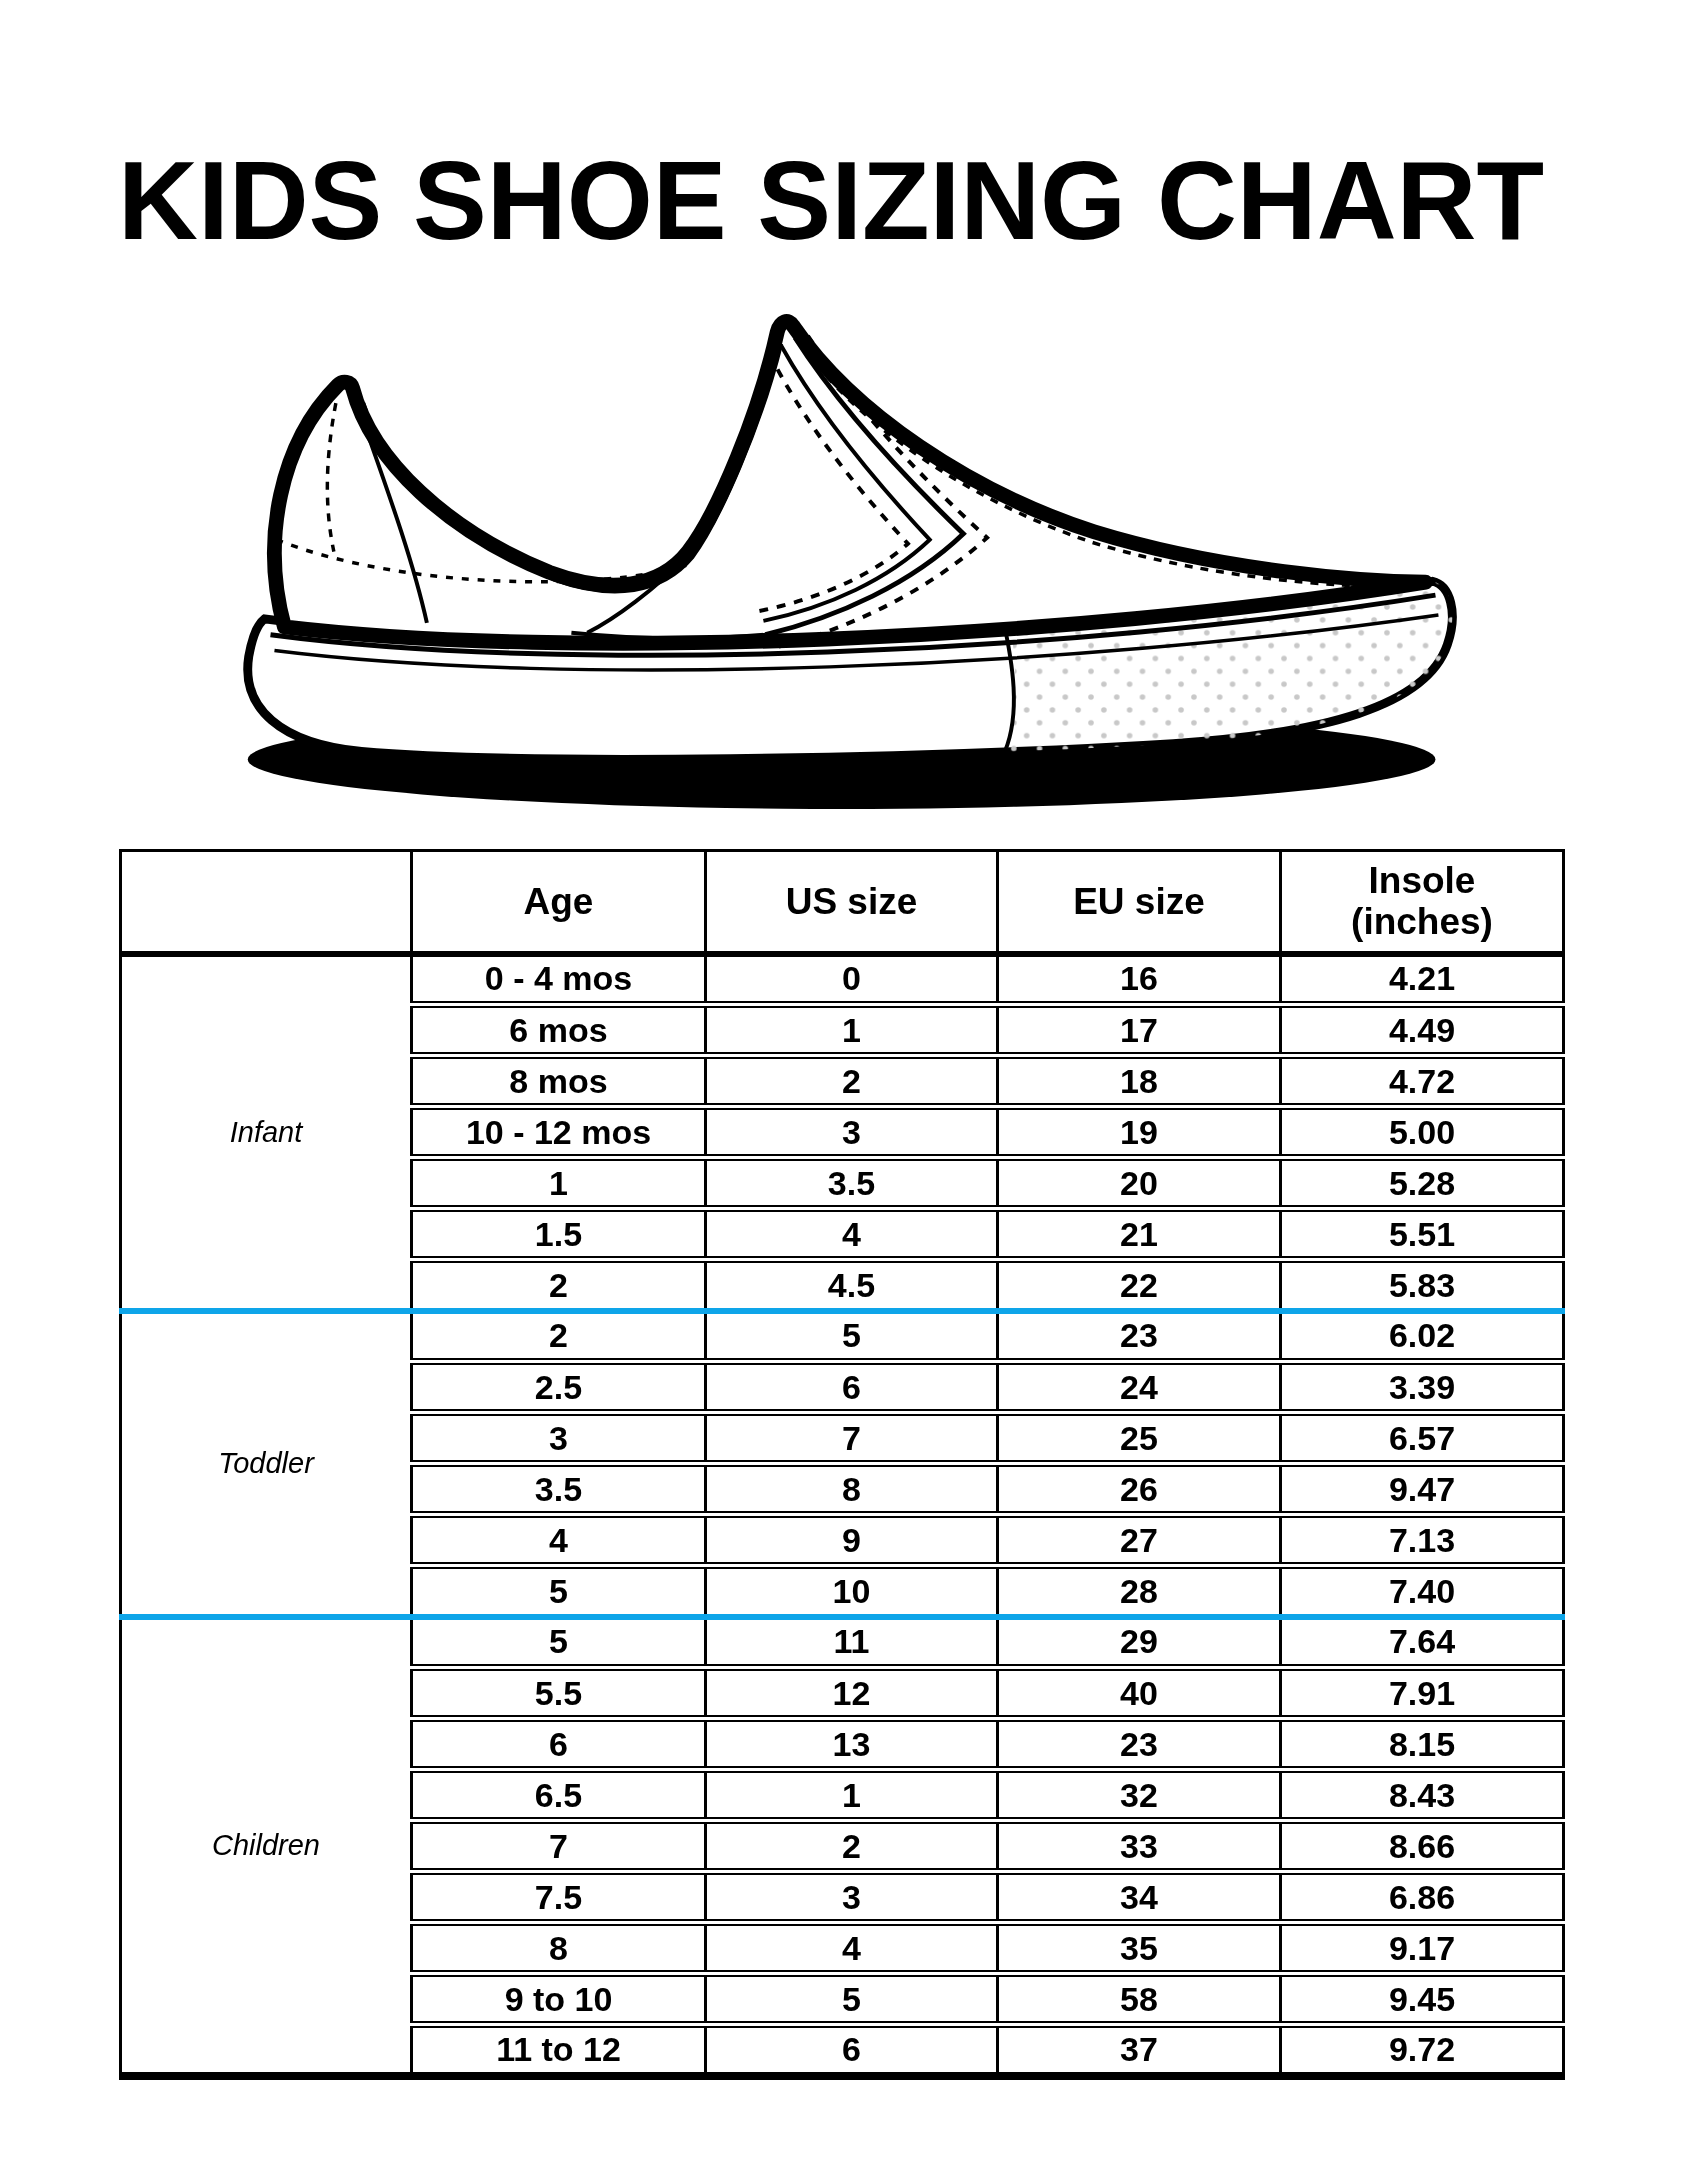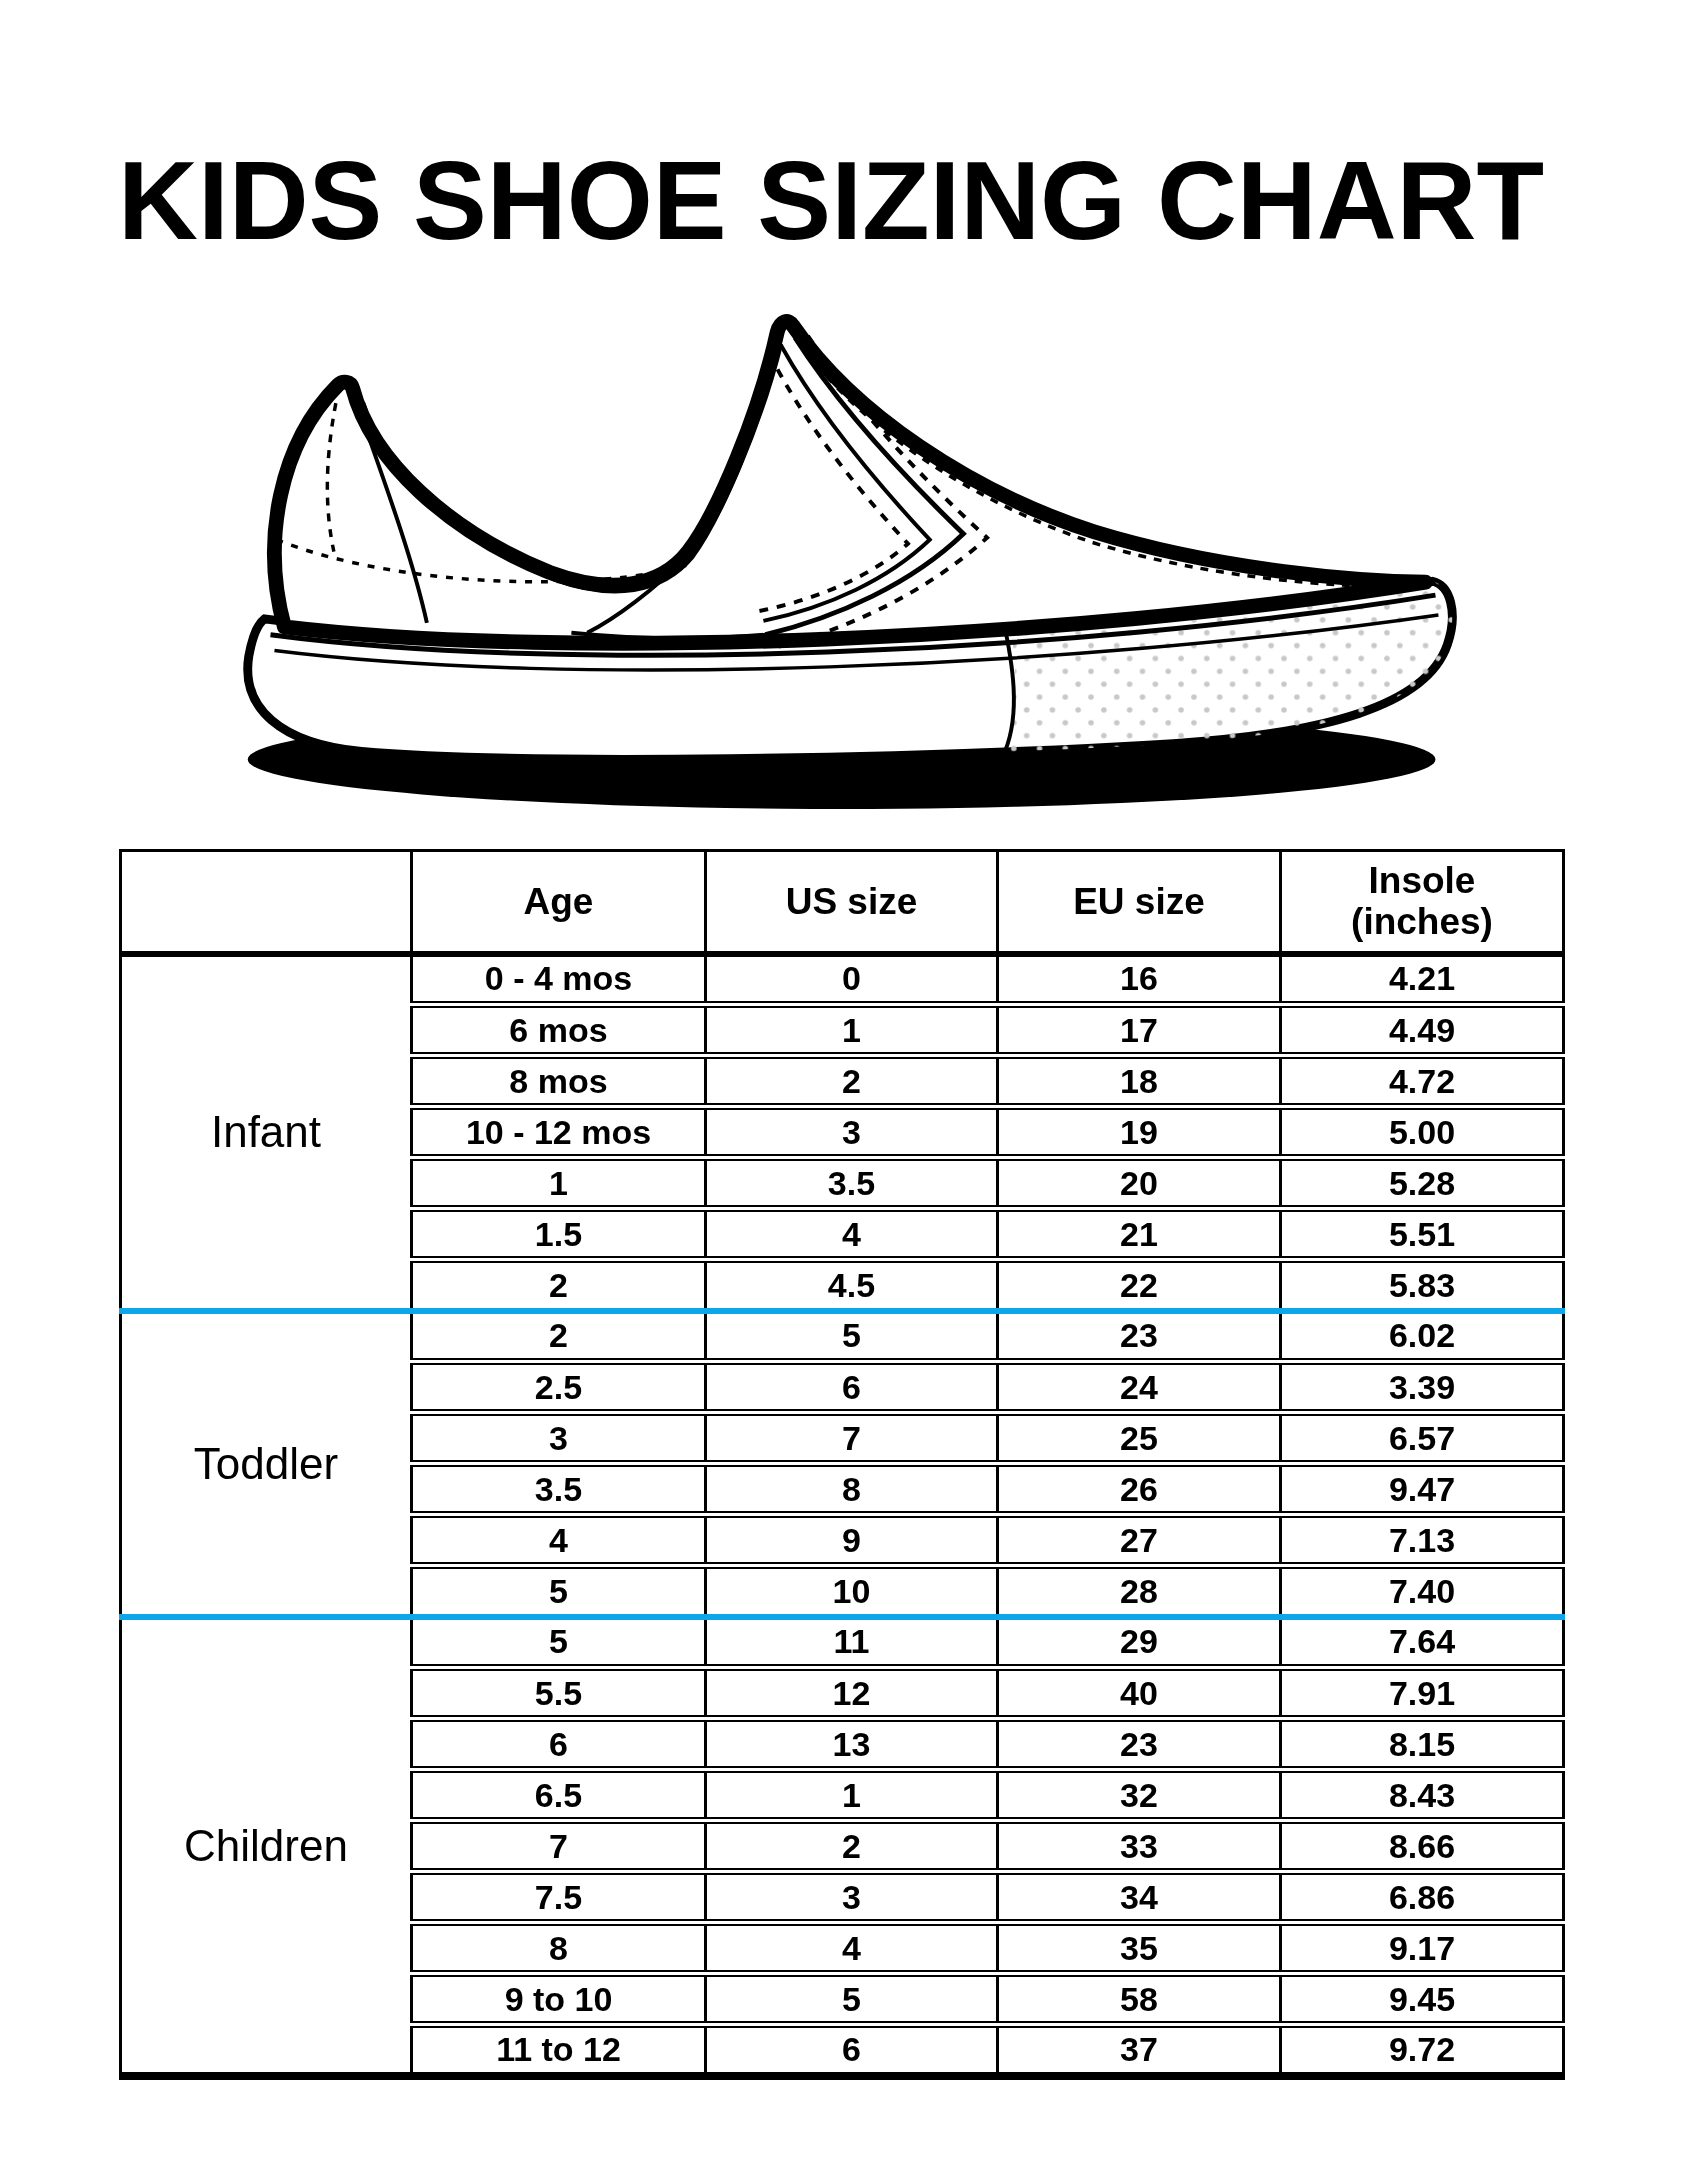--- a/index.html
+++ b/index.html
@@ -31,21 +31,21 @@
     background:#fff;
     overflow:hidden;
   }
   .size-table thead tr { height:103px; }
   .size-table thead th {
     font-size:37px; font-weight:bold; line-height:1.12;
     border-bottom:6px solid #000;
   }
   .size-table tbody tr { height:51px; }
   .size-table tbody td { font-size:34px; font-weight:bold; }
-  .size-table td.group-cell { font-weight:normal; font-size:44px; }
+  .size-table td.group-cell { font-weight:normal; font-size:29px;font-style:italic; }
   .size-table tr.rsep td { border-top:7px double #000; }
   .size-table tr.section-start td { border-top:6px solid #0ea5e9; }
 </style>
 </head>
 <body>
 
 <div class="title-wrap">
   <svg width="1436" height="149" viewBox="0 0 1450 150">
     <text x="0" y="113" font-size="113" font-weight="bold" fill="#000" textLength="1440" lengthAdjust="spacingAndGlyphs">KIDS SHOE SIZING CHART</text>
   </svg>

